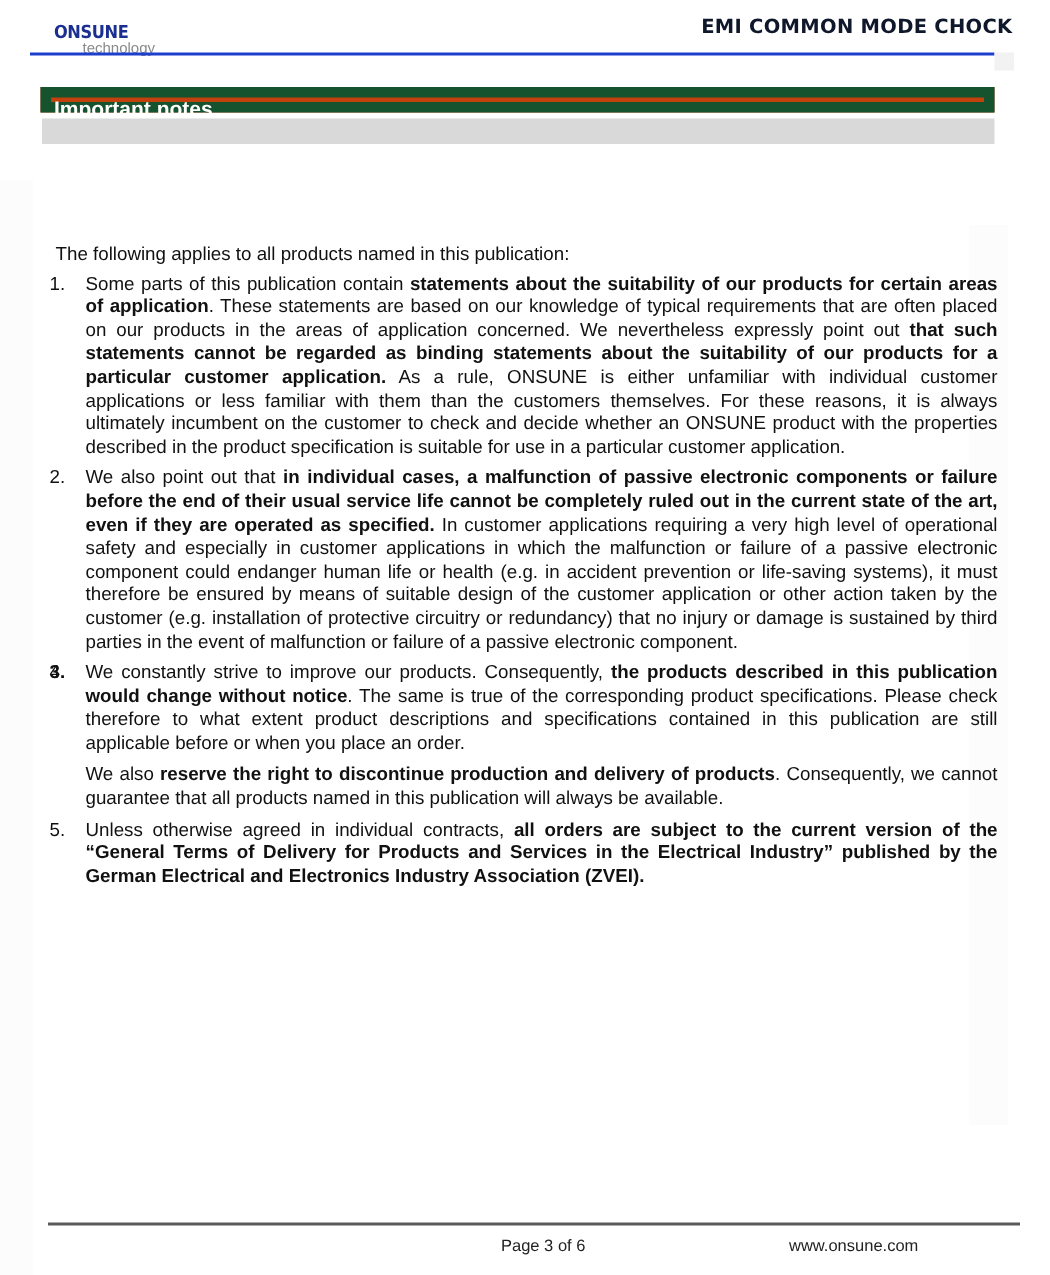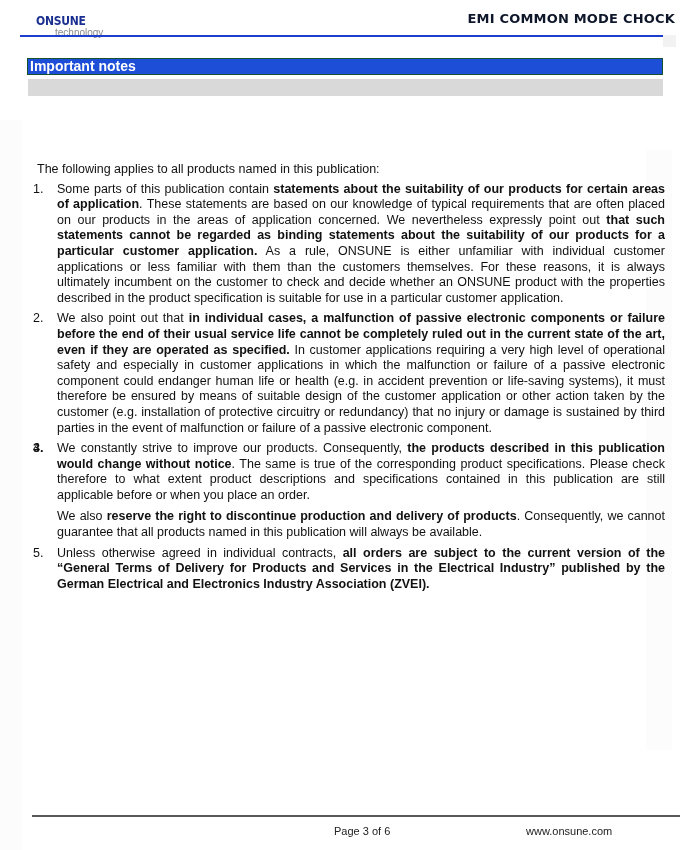--- a/index.html
+++ b/index.html
@@ -8,21 +8,21 @@
     font-family: "Liberation Sans", sans-serif; color: #111;
   }
   .shade-left { position: absolute; left: 0; top: 120px; width: 22px; height: 730px; background: #fcfcfc; }
   .shade-right { position: absolute; left: 646px; top: 150px; width: 26px; height: 600px; background: #fcfcfc; }
   .logo { position: absolute; left: 36px; top: 2px; margin-top: 12px; }
   .logo-main { font-family: "DejaVu Sans", sans-serif; font-weight: bold; font-size: 12px; color: #1a2f8f; letter-spacing: -0.3px; transform: scaleX(0.9); transform-origin: left; display: block; }
   .logo-sub { font-size: 10px; color: #8a8a8a; margin-left: 19px; display: block; margin-top: -1px; }
   .doc-title { position: absolute; right: 25px; top: 11px; font-family: "DejaVu Sans", sans-serif; font-weight: bold; font-size: 13px; color: #0f172a; letter-spacing: 0.2px; }
   .header-rule { position: absolute; left: 20px; top: 35px; width: 643px; height: 2px; background: #1c3fd0; }
   .header-rule-ext { position: absolute; left: 663px; top: 35px; width: 13px; height: 12px; background: #f2f2f2; }
-  .section-bar { position: absolute; left: 27px; top: 58px; width: 636px; height: 17px; background: #1d4ed8; border: 1px solid #14532d; box-sizing: border-box; }
+  .section-bar { position: absolute; left: 27px; top: 58px; width: 636px; height: 17px; background: #c2410c; border: 7px solid #14532d; box-sizing: border-box; }
   .section-title { position: absolute; left: 2px; top: -1px; font-size: 14px; font-weight: bold; color: #ffffff; }
   .sub-bar { position: absolute; left: 28px; top: 79px; width: 635px; height: 17px; background: #d9d9d9; }
   .content { position: absolute; left: 37px; top: 162px; width: 628px; font-size: 12.5px; line-height: 15.6px; }
   .intro { margin: 0 0 4px 0; }
   ol.notes { list-style: none; margin: 0; padding: 0; }
   ol.notes li { position: relative; padding-left: 20px; margin-bottom: 5px; text-align: justify; }
   .num { position: absolute; left: -4px; top: 0; }
   .extra-para { margin-top: 6px; display: block; }
   b { font-weight: bold; }
   .footer-rule2 { position: absolute; left: 32px; top: 815px; width: 648px; height: 2px; background: #5a5a5a; }

